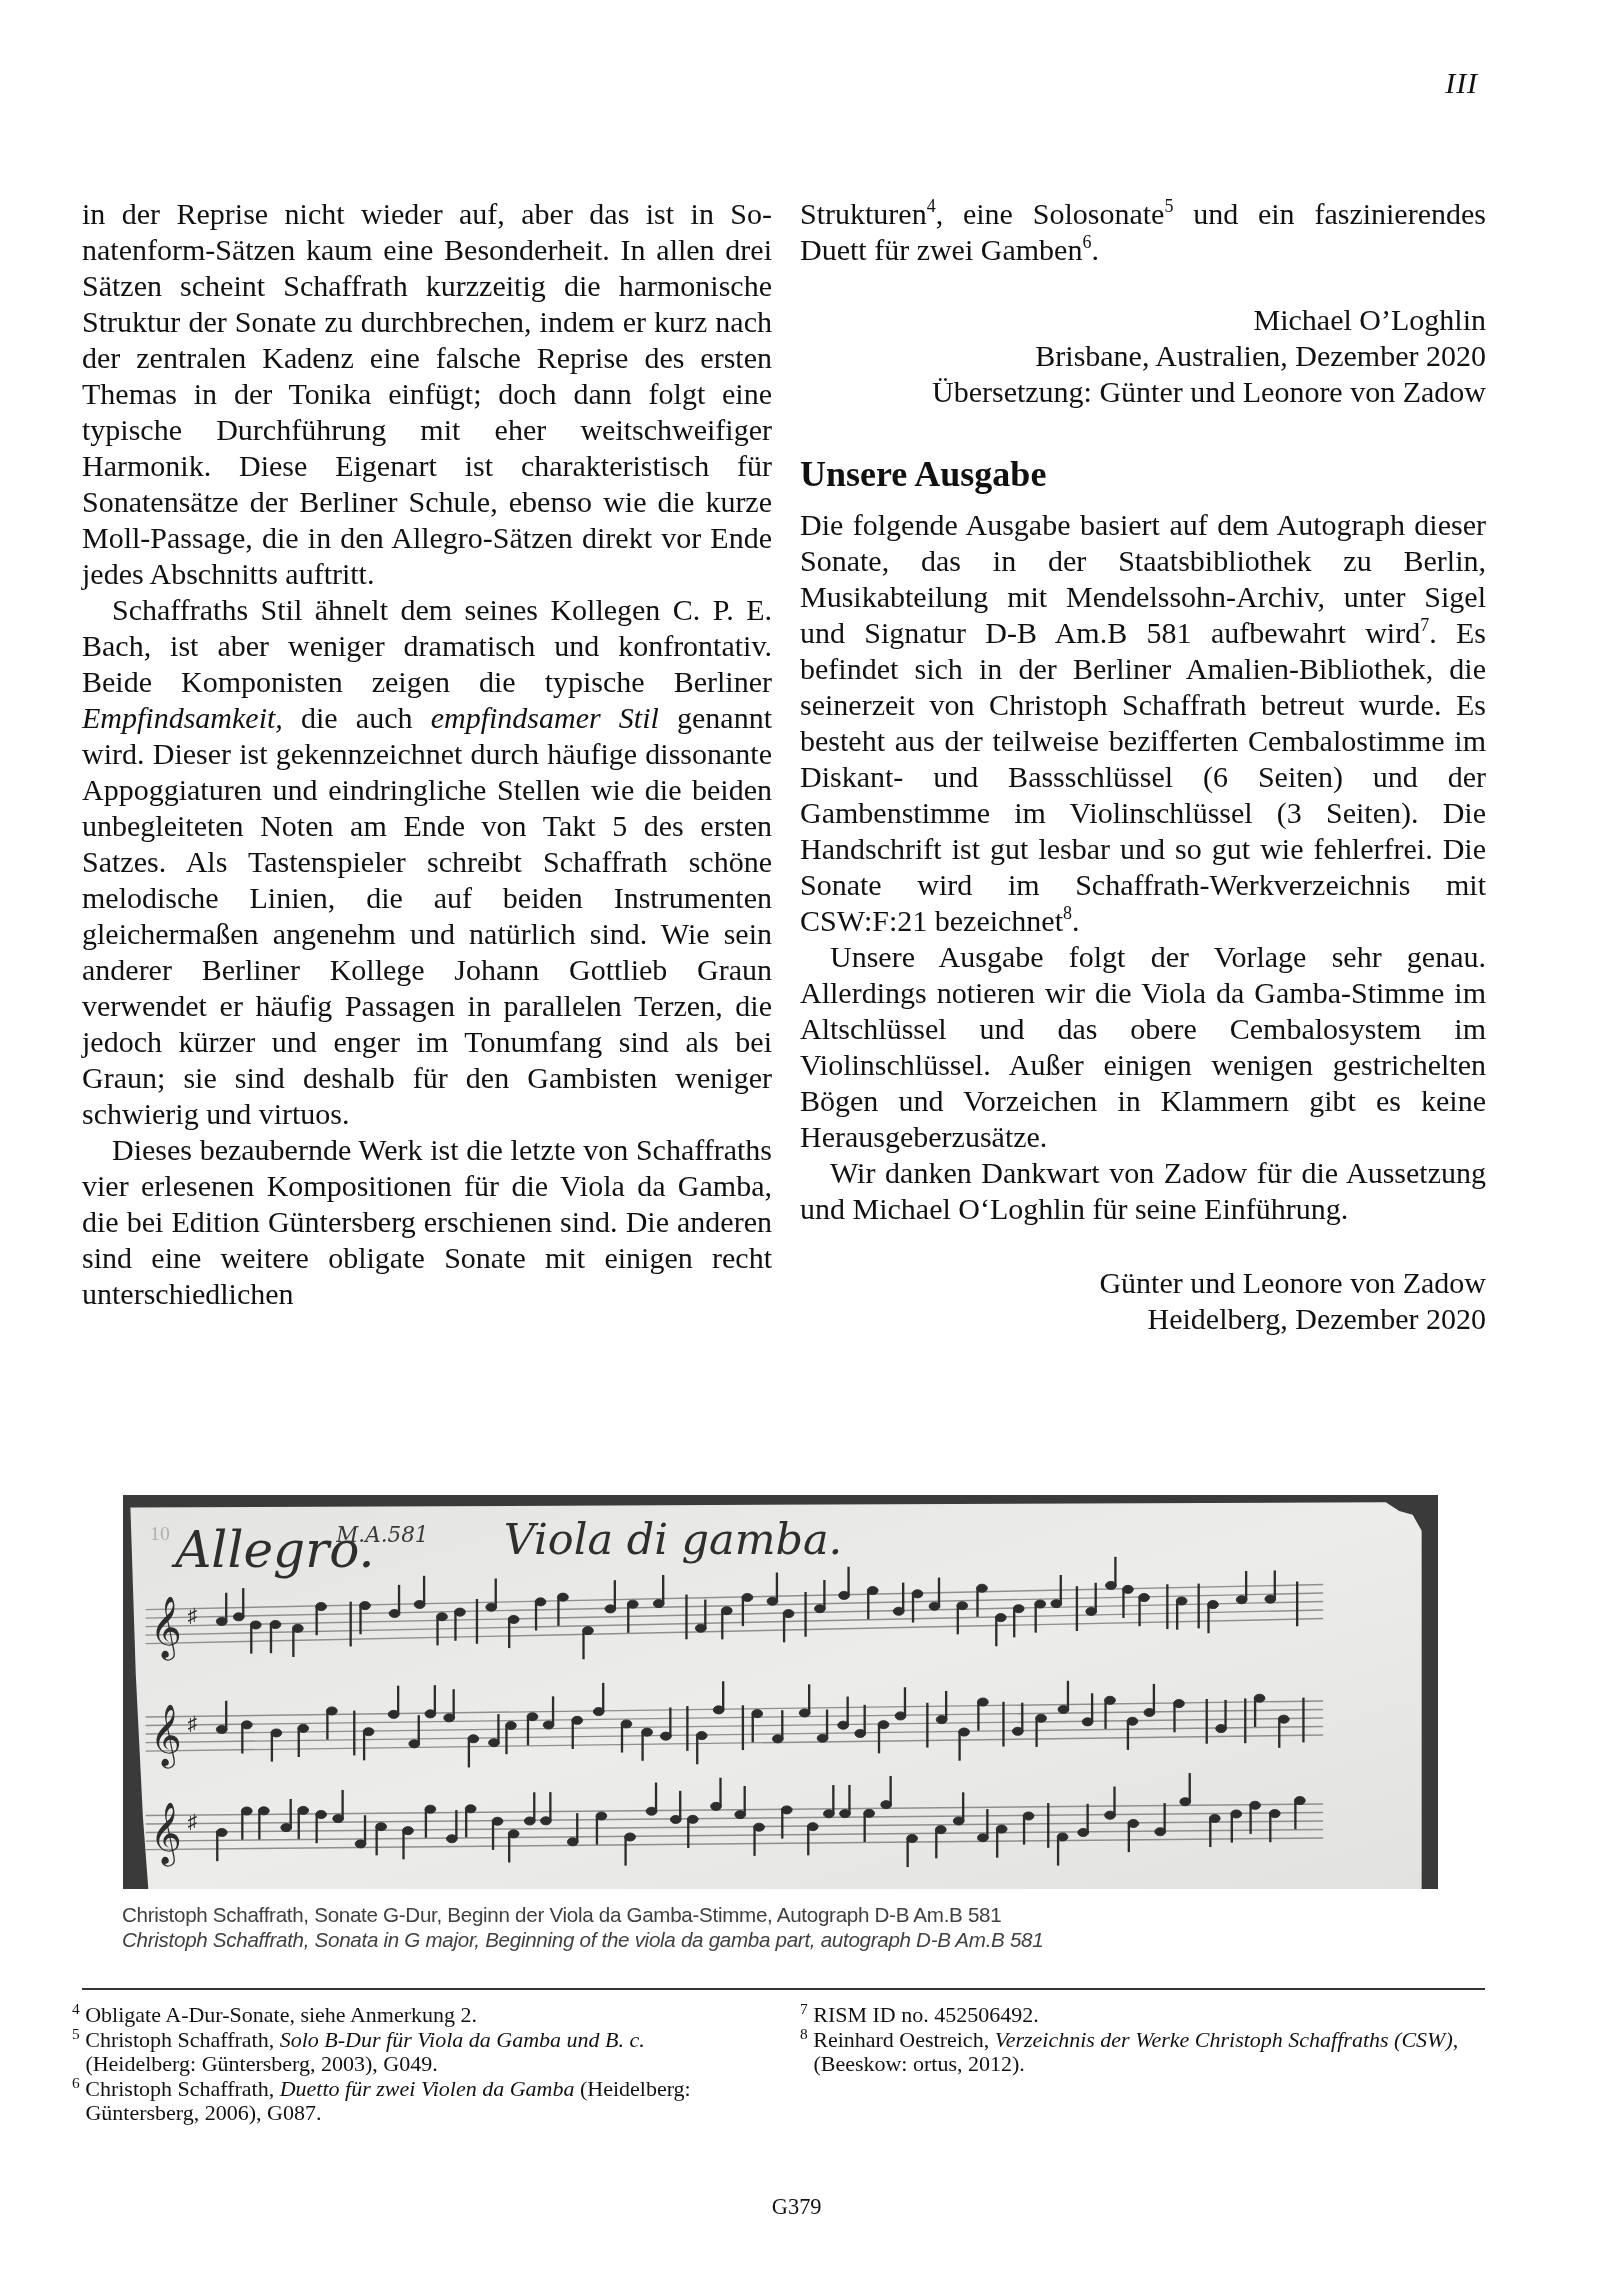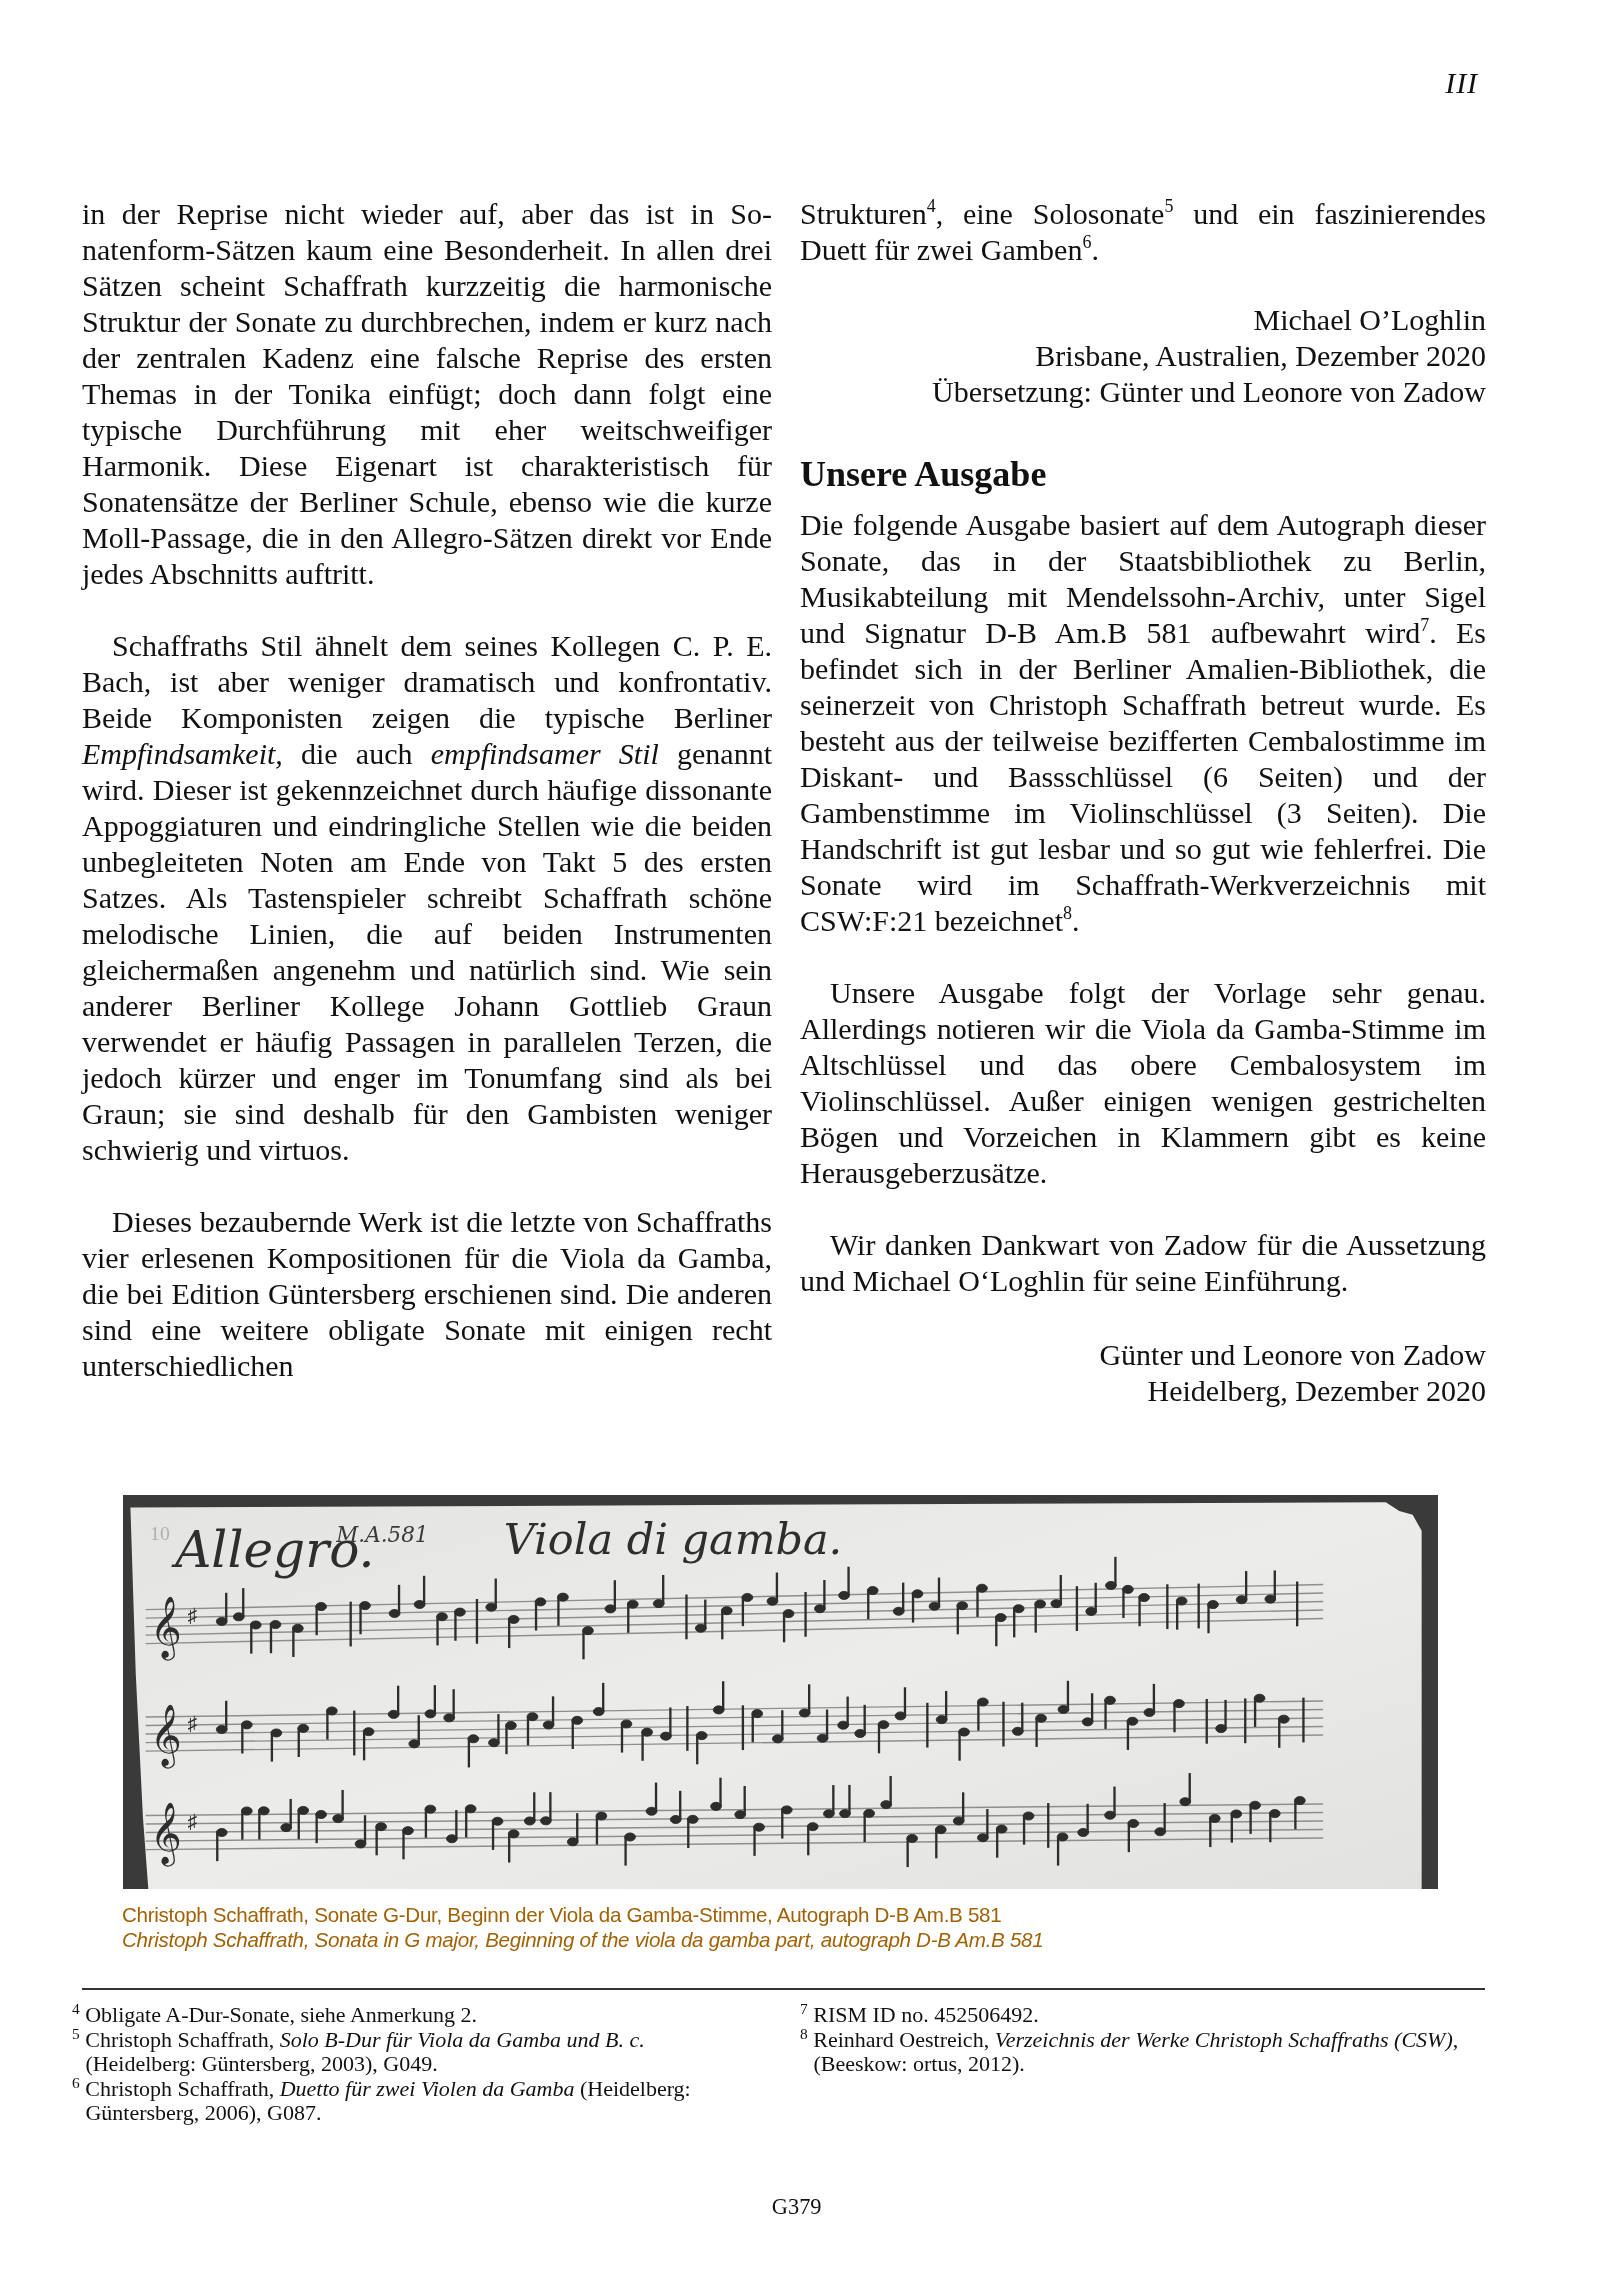--- a/index.html
+++ b/index.html
@@ -13,21 +13,21 @@
     font-style: italic; font-size: 30px; letter-spacing: 0.9px;
   }
   .col {
     position: absolute; top: 196px; width: 690px;
     font-size: 30px; line-height: 36px; text-align: justify;
     hyphens: manual;
   }
   .col-left { left: 82px; }
   .col-right { left: 800px; width: 686px; }
   .col p { margin: 0; }
-  .col p.indent { text-indent: 30px; margin-top: 36px; }
+  .col p.indent { text-indent: 30px; }
   .col p.noindent { text-indent: 0; }
   sup { font-size: 0.6em; line-height: 0; vertical-align: 0.65em; }
   .sig {
     text-align: right; margin: 0;
   }
   .sig-block-1 { margin-top: 34px; }
   .sig-block-2 { margin-top: 38px; }
   .section-heading {
     font-weight: bold; font-size: 36px; line-height: 39px;
     margin: 45px 0 12.5px 0; text-align: left;
@@ -37,21 +37,21 @@
 
   
   .figure {
     position: absolute; left: 123px; top: 1495px; width: 1315px; height: 394px;
     background: #3a3a3a;
   }
   .figure svg { display: block; }
   .caption {
     position: absolute; left: 122px; top: 1902px; width: 1325px;
     font-family: "Liberation Sans", "DejaVu Sans", sans-serif;
-    font-size: 20.6px; line-height: 25px; color: #a16207;
+    font-size: 20.6px; line-height: 25px; color: #404040;
     letter-spacing: -0.3px;
   }
   .caption .en { font-style: italic; }
 
   .fn-rule {
     position: absolute; left: 82px; top: 1988px; width: 1403px; height: 1.8px;
     background: #333333;
   }
   .footnotes {
     position: absolute; top: 2003px; font-size: 22px; line-height: 24.6px;

